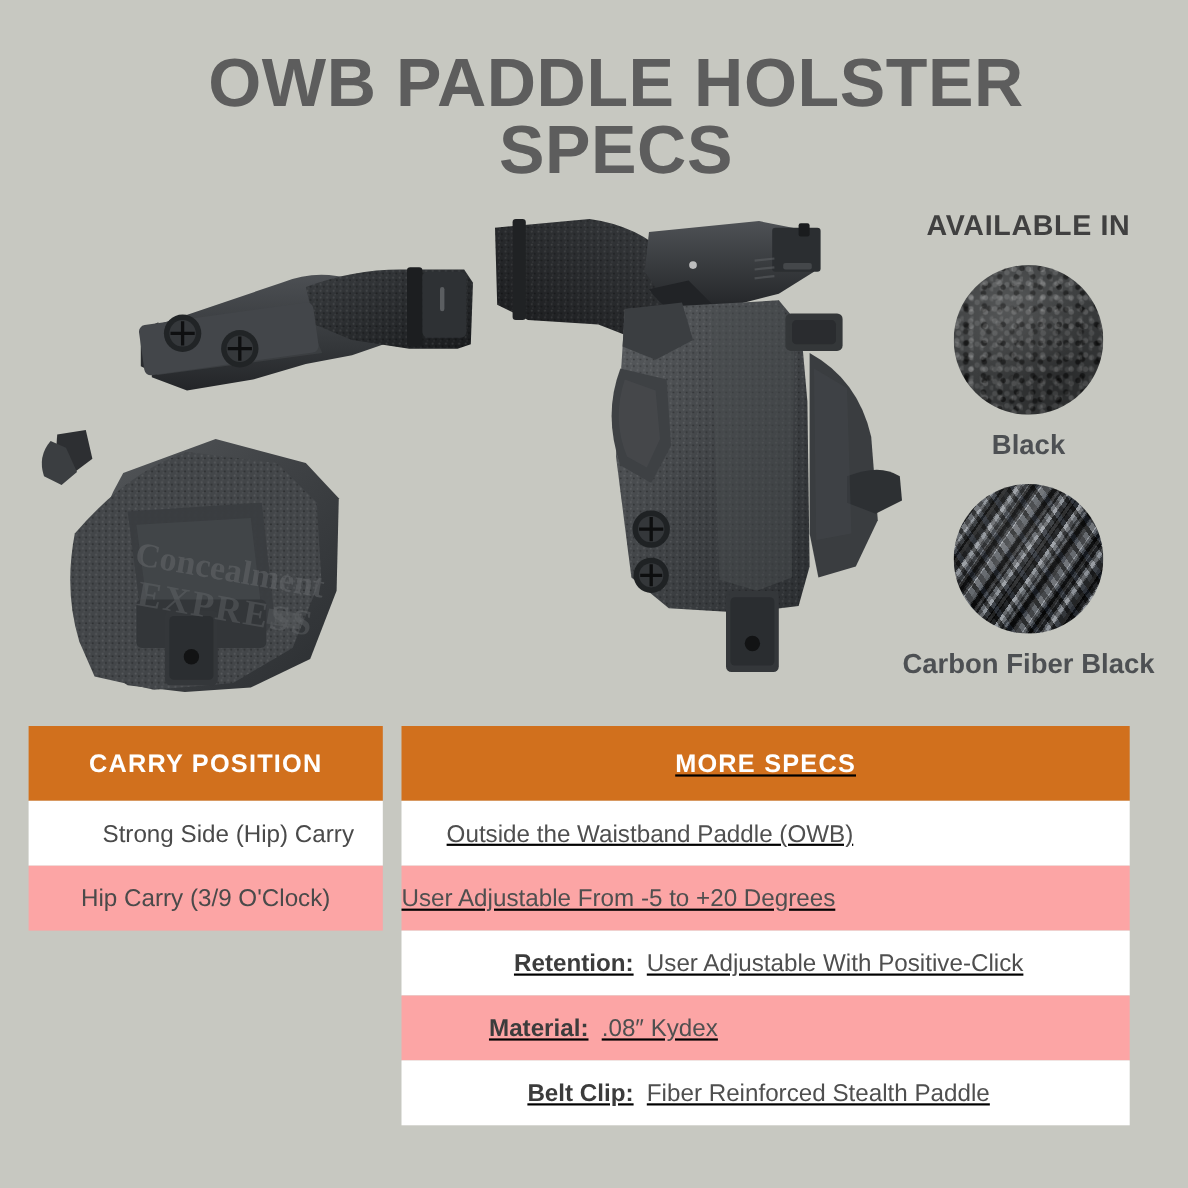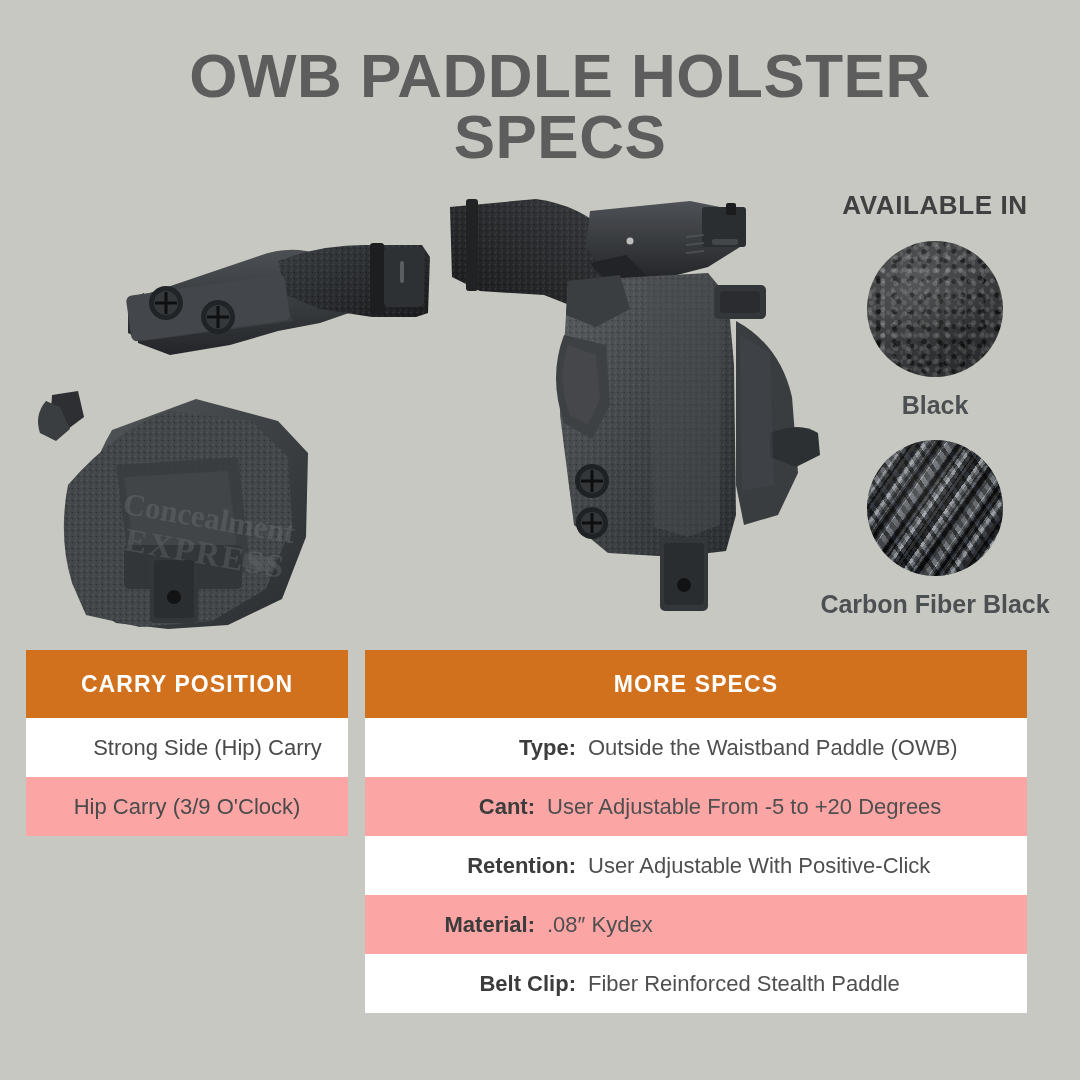--- a/index.html
+++ b/index.html
@@ -124,32 +124,33 @@
     font-weight: bold;
     color: #4d5053;
     white-space: nowrap;
   }
 
   
   .tables { position: absolute; left: 0; top: 0; width: 1080px; height: 1080px; }
 
   .tbl { position: absolute; }
   .tbl-carry { left: 26px; top: 650px; width: 322px; }
-  .tbl-specs { left: 365px; top: 650px; width: 662px; }
+  .tbl-specs { left: 365px; top: 650px; width: 662px; text-decoration: underline; }
 
   .tbl-head {
     background: #d1701d;
     color: #ffffff;
     font-size: 23px;
     font-weight: bold;
     letter-spacing: 1.1px;
     text-align: center;
     height: 68px;
     line-height: 68px;
     text-transform: uppercase;
+    margin-top: 10px;
   }
 
   .row {
     height: 59px;
     display: flex;
     align-items: center;
     font-size: 22px;
     color: #4a4a4a;
   }
   .row.odd  { background: #ffffff; padding-left: 41px; }
@@ -387,25 +388,23 @@
     </div>
     <div class="row even">
       <span>Hip Carry (3/9 O'Clock)</span>
     </div>
   </div>
 
   <div class="tbl tbl-specs">
     <div class="tbl-head">MORE SPECS</div>
 
     <div class="row odd">
-      <div class="spec-key">Type:</div>
       <div class="spec-val">Outside the Waistband Paddle (OWB)</div>
     </div>
     <div class="row even">
-      <div class="spec-key">Cant:</div>
       <div class="spec-val">User Adjustable From -5 to +20 Degrees</div>
     </div>
     <div class="row odd">
       <div class="spec-key">Retention:</div>
       <div class="spec-val">User Adjustable With Positive-Click</div>
     </div>
     <div class="row even">
       <div class="spec-key">Material:</div>
       <div class="spec-val">.08″ Kydex</div>
     </div>

